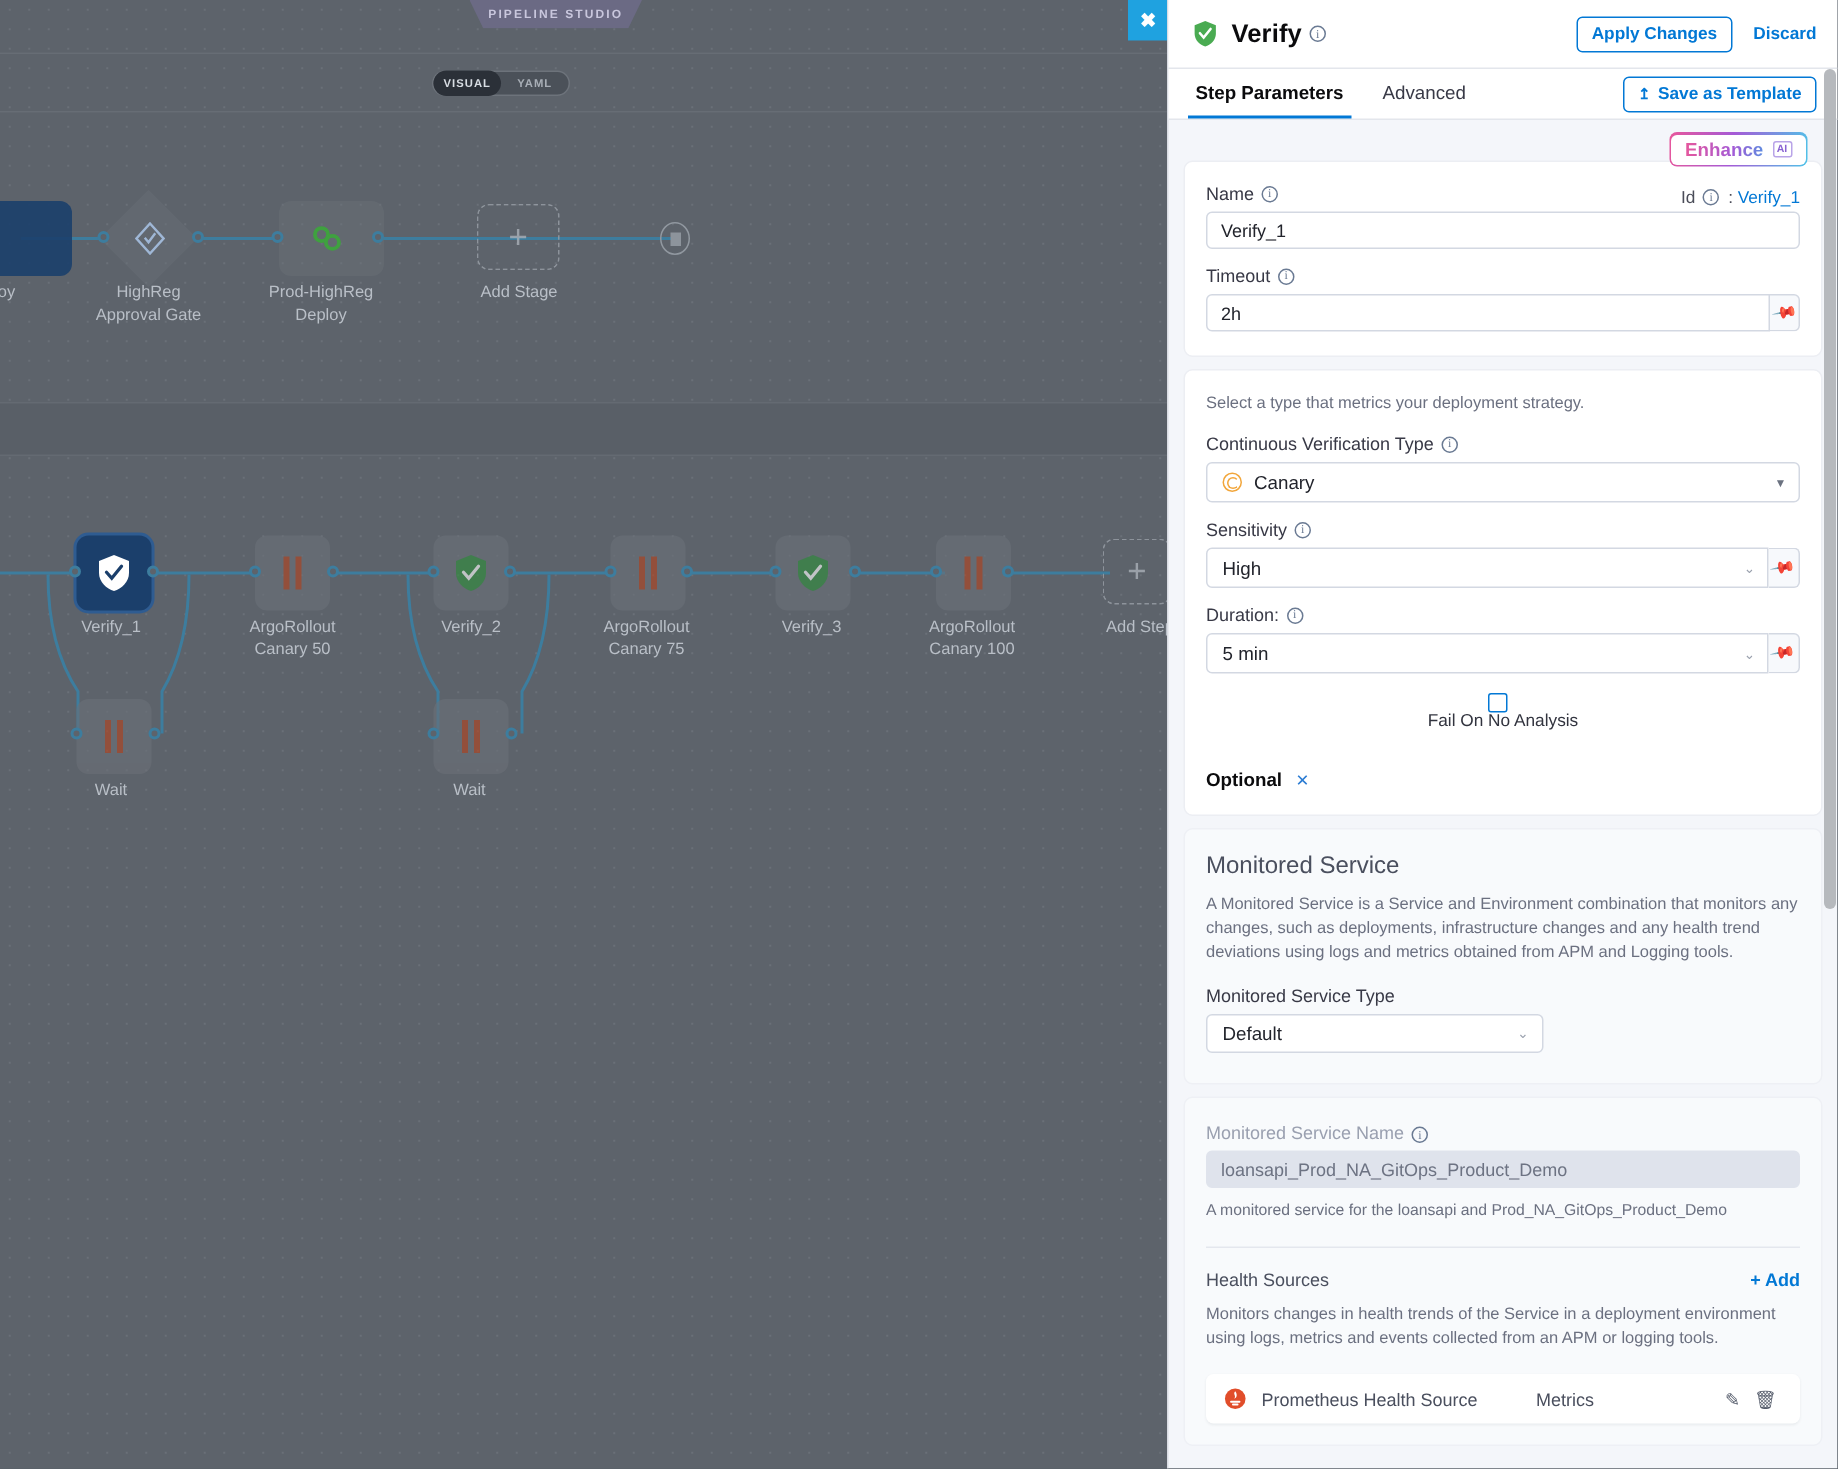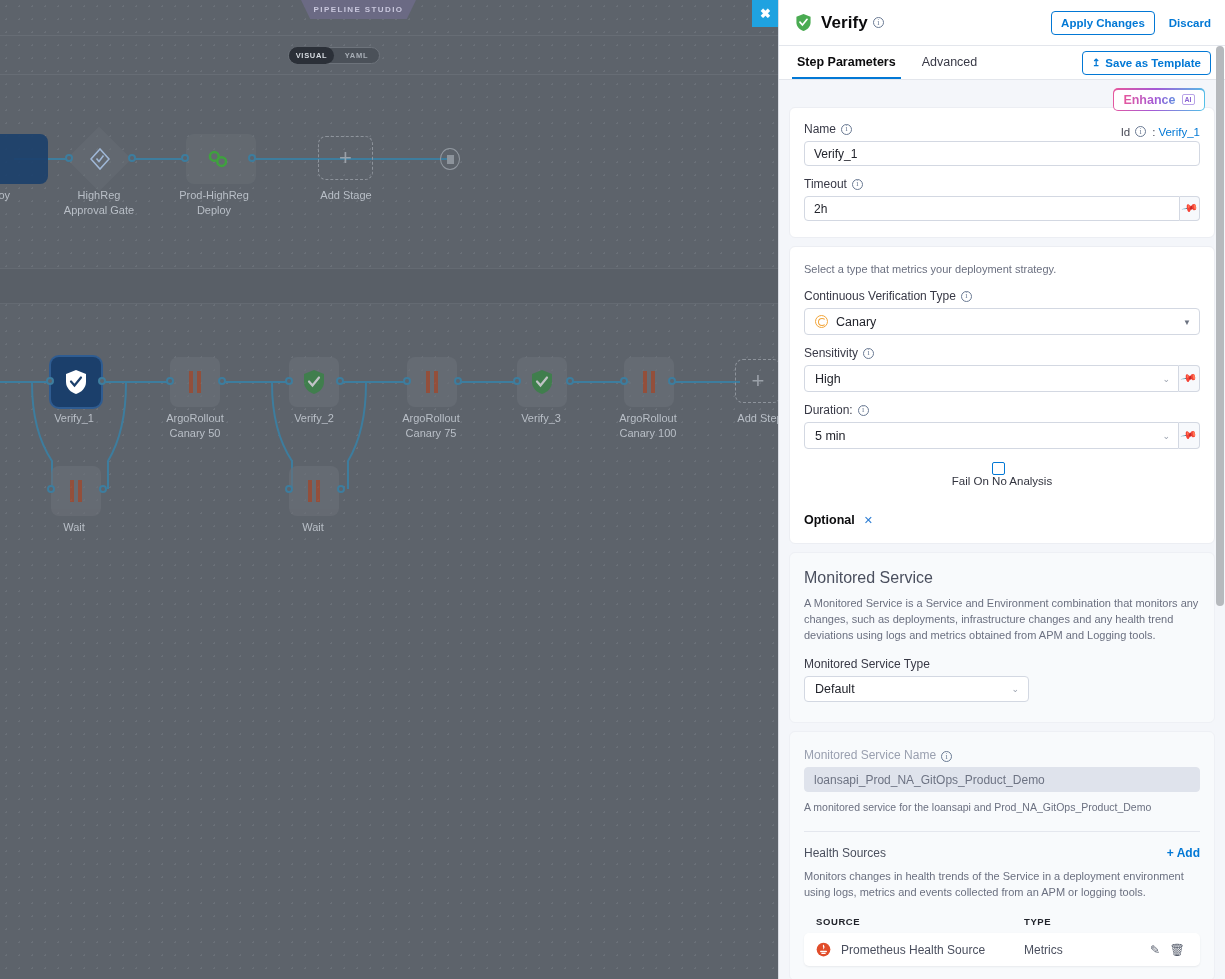--- a/index.html
+++ b/index.html
@@ -20,21 +20,21 @@
   }
   .canvas-band {
     position: absolute; left: 0; width: 778px;
     background: #595f67; border-top: 1px solid #646a72; border-bottom: 1px solid #646a72;
   }
   .band1 { top: 268px; height: 36px; }
   .topbar-line { position:absolute; left:0; top:35px; width:778px; height:1px; background:#676d75; }
   .topbar-line2 { position:absolute; left:0; top:74px; width:778px; height:1px; background:#676d75; }
 
   .studio-chip {
-    position: absolute; left: 301px; top: 0px; width: 115px; height: 19px;
+    position: absolute; left: 313px; top: 0px; width: 115px; height: 19px;
     background: #6b6a84; color: #c9c7dd;
     font-size: 8px; letter-spacing: 1.4px; font-weight: 700;
     display: flex; align-items: center; justify-content: center;
     clip-path: polygon(0 0, 100% 0, 92% 100%, 8% 100%);
   }
   .vy-toggle {
     position: absolute; left: 288px; top: 47px;
     width: 92px; height: 17px; border-radius: 9px;
     background: #4b5159; border: 1px solid #6d737b;
     display: flex; align-items: center;
@@ -527,24 +527,20 @@
 
         <div class="divider"></div>
 
         <div class="hs-head">
           <span class="hs-title">Health Sources</span>
           <span class="add-link">+ Add</span>
         </div>
         <div class="hint" style="margin-top:8px;">Monitors changes in health trends of the Service in a deployment environment using logs, metrics and events collected from an APM or logging tools.</div>
 
         <div class="tbl">
-          <div class="tbl-head">
-            <span class="th src">SOURCE</span>
-            <span class="th typ">TYPE</span>
-          </div>
           <div class="tbl-row">
             <span class="td-src">
               <svg class="prom-icon" viewBox="0 0 24 24">
                 <circle cx="12" cy="12" r="11" fill="#e14d2a"></circle>
                 <path d="M12 4 C9 7 13.5 8.5 11 12 C13.5 11 14.8 8 12 4 Z" fill="#ffffff"></path>
                 <rect x="6.5" y="14" width="11" height="2.2" rx="1" fill="#ffffff"></rect>
                 <rect x="8.5" y="17" width="7" height="2.2" rx="1" fill="#ffffff"></rect>
               </svg>
               <span class="td-txt">Prometheus Health Source</span>
             </span>

